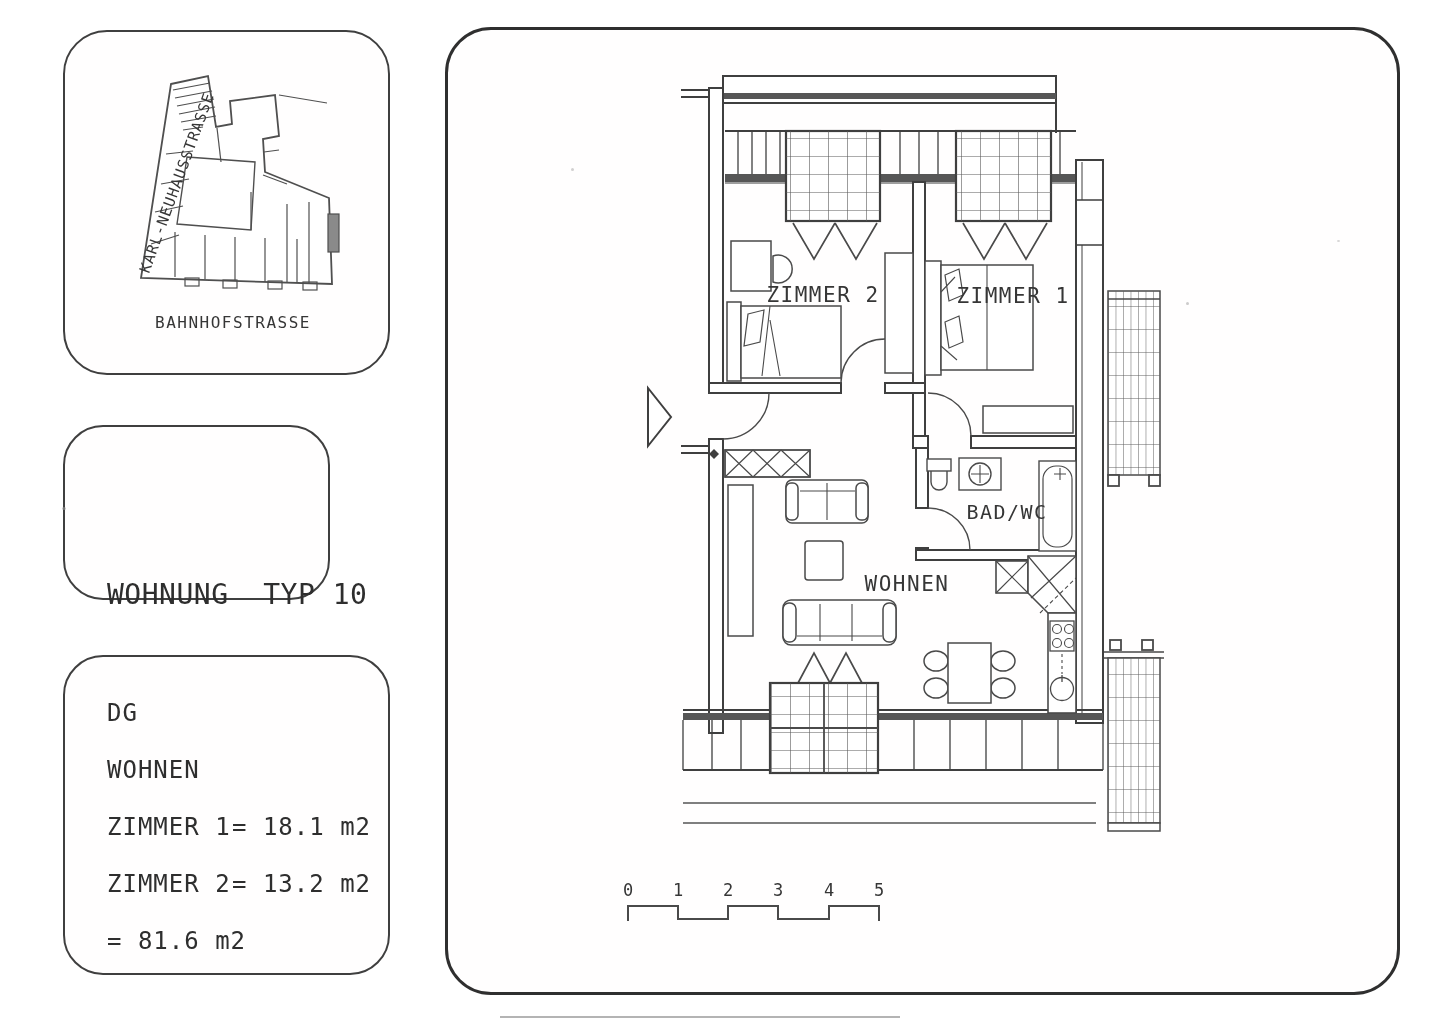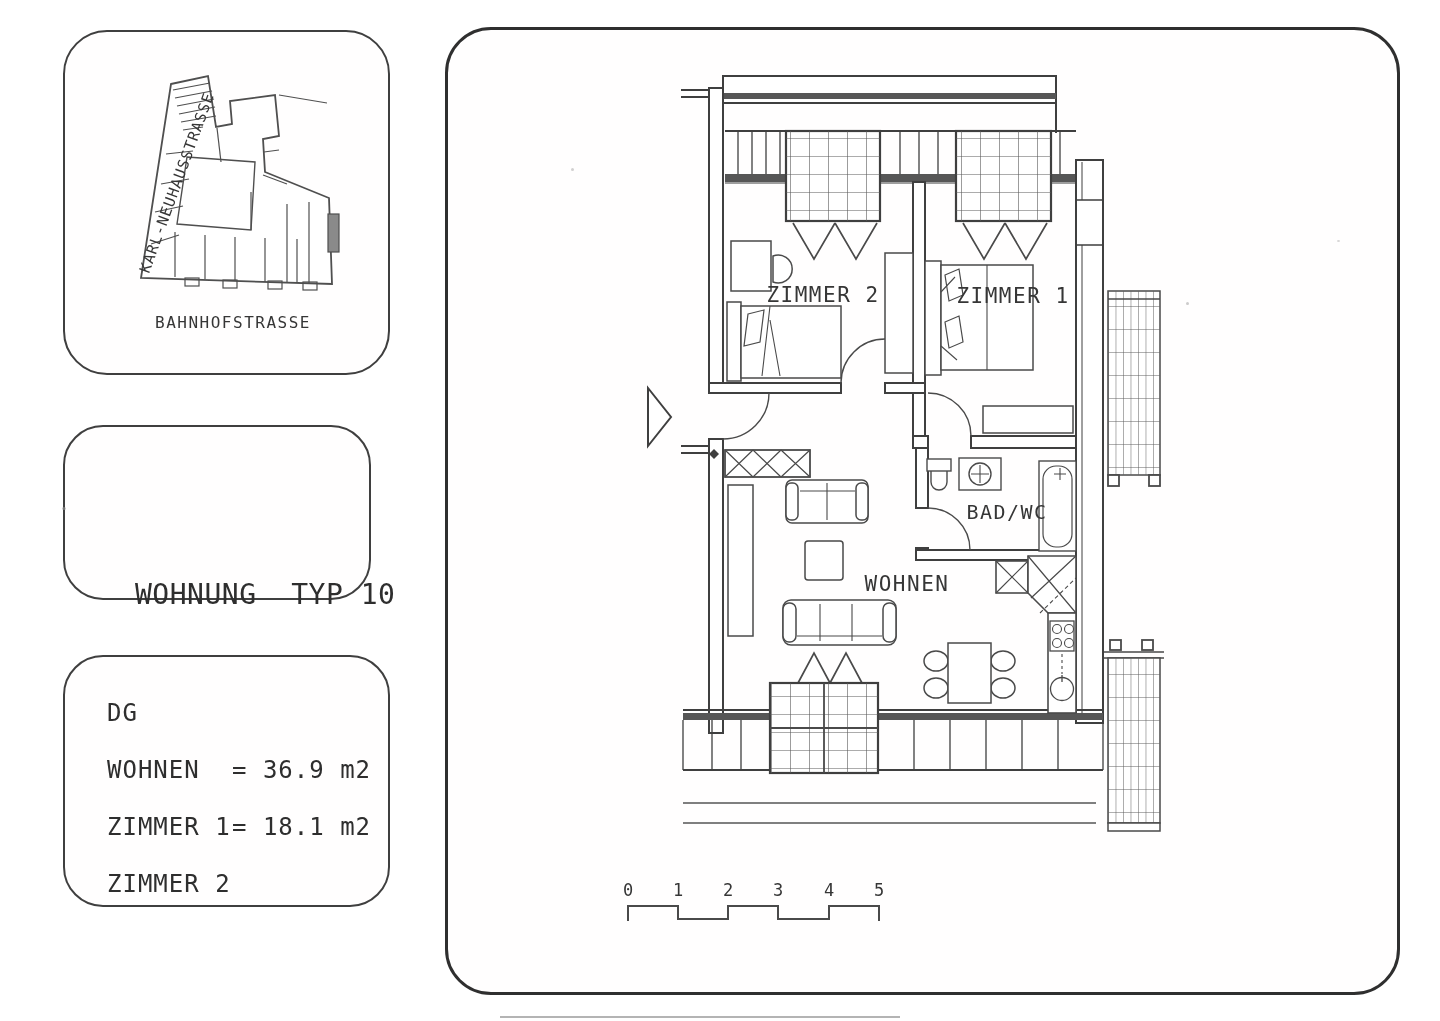--- a/index.html
+++ b/index.html
@@ -7,22 +7,22 @@
     width:1440px;height:1021px;position:relative;
     background:#ffffff;overflow:hidden;
     font-family:"DejaVu Sans Mono", monospace;
     color:#333333;
   }
   .card{
     position:absolute;background:#fffefe;
     border:2px solid #3f3f3f;box-sizing:border-box;
   }
   .site-card{left:63px;top:30px;width:327px;height:345px;border-radius:44px;}
-  .title-card{left:63px;top:425px;width:308px;height:175px;border-radius:40px;padding-left:28px;}
-  .area-card{left:63px;top:655px;width:327px;height:252px;border-radius:40px;}
+  .title-card{left:63px;top:425px;width:267px;height:175px;border-radius:40px;}
+  .area-card{left:63px;top:655px;width:327px;height:320px;border-radius:40px;}
   .plan-panel{
     position:absolute;left:445px;top:27px;width:955px;height:968px;
     border:3px solid #2f2f2f;border-radius:46px;box-sizing:border-box;
     background:#fffefe;overflow:hidden;
   }
   .site-card svg,.plan-panel svg{position:absolute;left:0;top:0;}
   .title-lines{
     padding:30px 0 0 42px;font-size:28px;line-height:55px;
     color:#2e2e2e;white-space:pre;letter-spacing:0.5px;
   }
@@ -92,30 +92,31 @@
     <div>WOHNUNG  TYP 10</div>
     <div>3 ZIMMER</div>
   </div>
 </div>
 
 <div class="card area-card">
   <div class="area-lines">
     <div>DG</div>
     <div class="area-row">
       <span class="lbl">WOHNEN</span>
-      <span>= 36.9 m2</span>
     </div>
     <div class="area-row">
       <span class="lbl">ZIMMER 1</span>
       <span>= 18.1 m2</span>
     </div>
     <div class="area-row">
       <span class="lbl">ZIMMER 2</span>
+      <span>= 13.2 m2</span>
     </div>
     <div class="area-row">
+      <span>= 81.6 m2</span>
     </div>
   </div>
 </div>
 
 <div class="plan-panel">
   <svg width="949" height="962" viewBox="0 0 949 962">
     <defs>
       <pattern id="dormerGrid" width="19" height="18" patternUnits="userSpaceOnUse">
         <path d="M19,0 H0 V18" fill="none" stroke="#5a5a5a" stroke-width="1.2"></path>
       </pattern>

